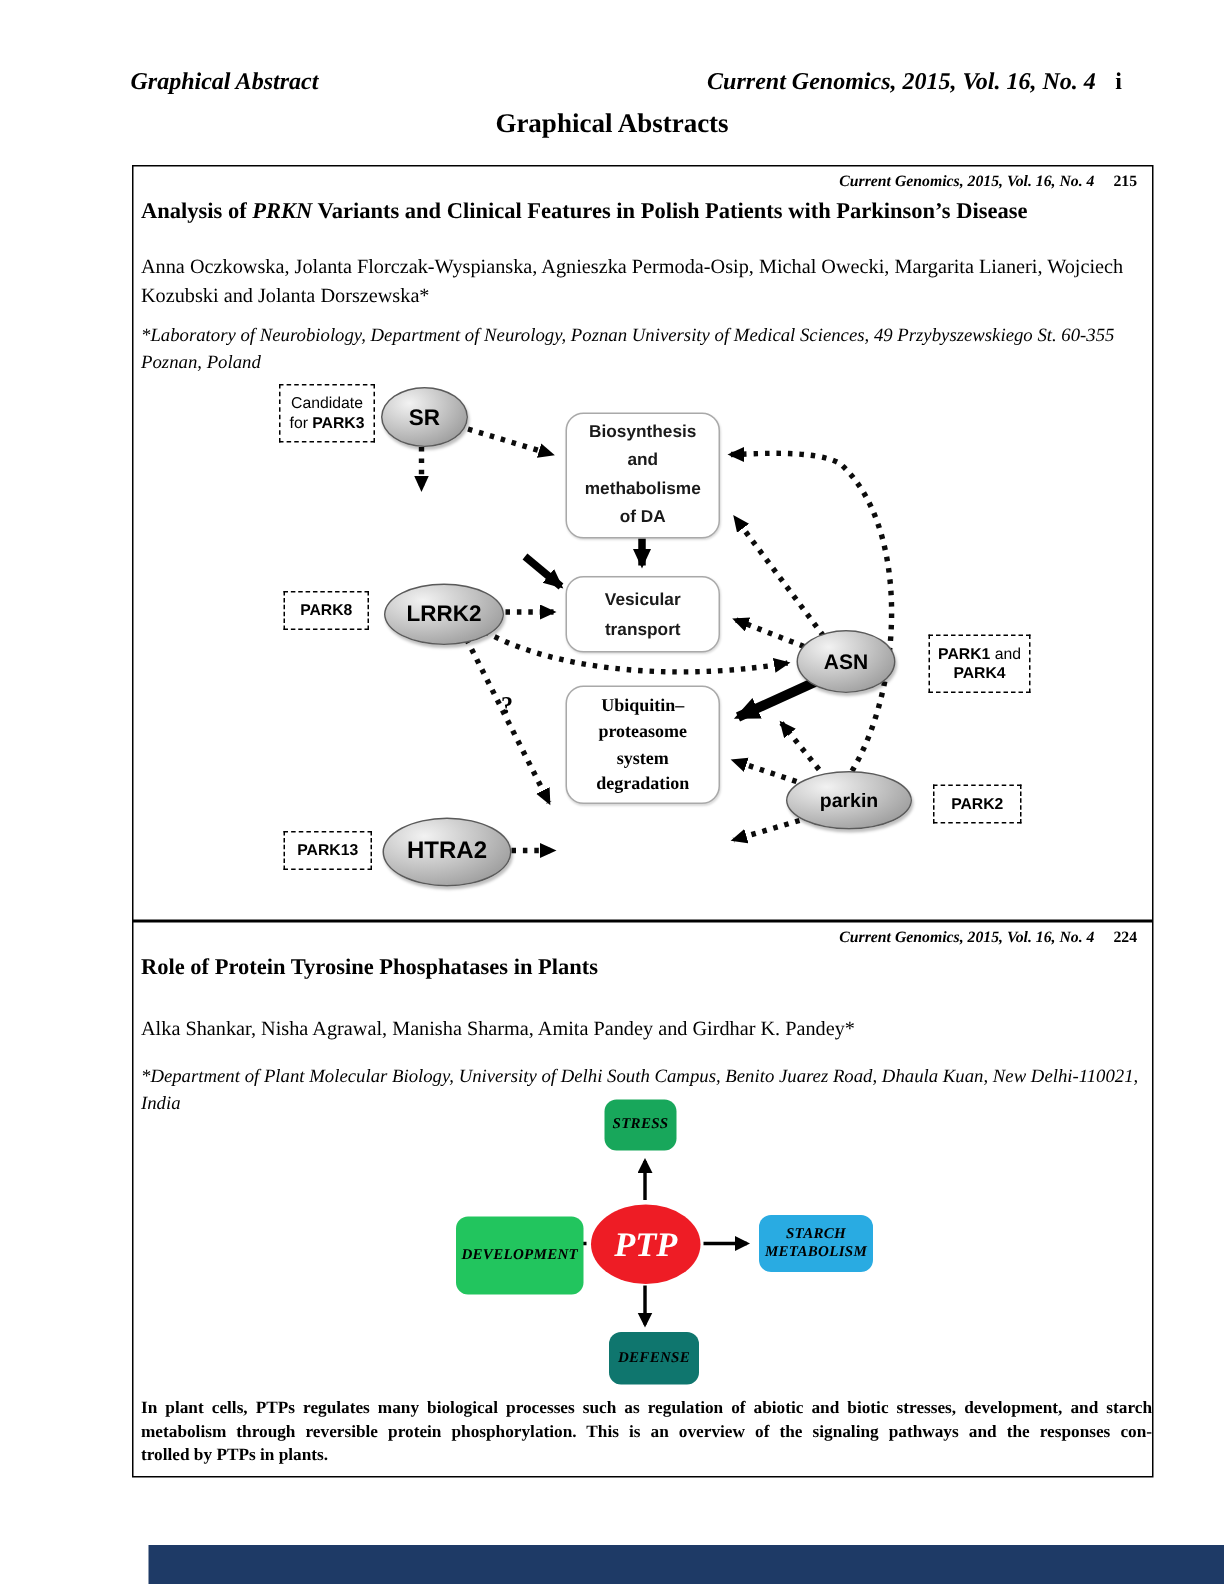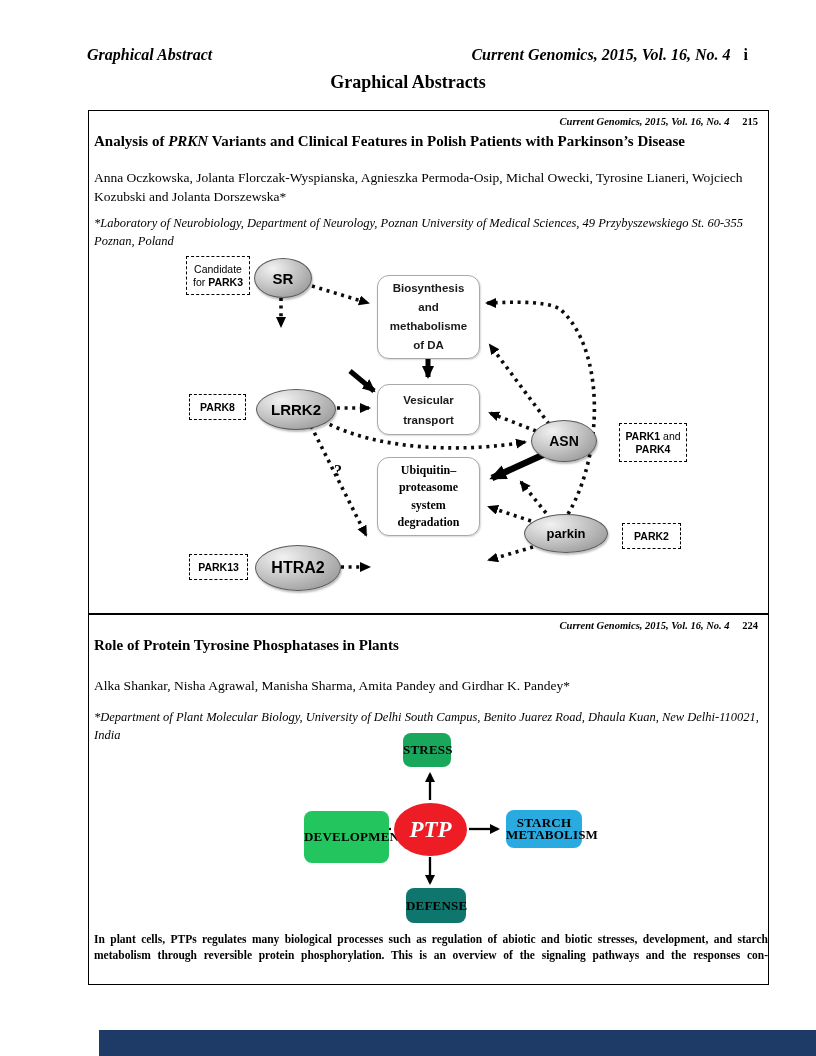--- a/index.html
+++ b/index.html
@@ -34,22 +34,22 @@
   .rbox.serif{font-family:"Liberation Serif",serif;font-size:12px;color:#000;}
   .qmark{font-size:16px;font-weight:bold;z-index:4;font-family:"Liberation Serif",serif;}
   
   #arrows{position:absolute;left:0;top:0;z-index:3;pointer-events:none;}
   .d{stroke:#0c0c0c;stroke-width:3.6;fill:none;stroke-dasharray:3 4.6;}
   .s{stroke:#000;stroke-width:5;fill:none;}
   .sx{stroke:#000;stroke-width:6.5;fill:none;}
   .t{stroke:#000;stroke-width:2.3;fill:none;}
   
   .pbox{border-radius:8px;display:flex;flex-direction:column;justify-content:center;
-        text-align:center;font-weight:bold;font-size:13px;line-height:12px;z-index:4;
-        font-family:"Liberation Serif",serif;color:#000;letter-spacing:0.2px;}
+        text-align:center;font-weight:bold;font-size:10px;line-height:12px;z-index:4;
+        font-family:"Liberation Serif",serif;color:#000;letter-spacing:0.2px;font-style:italic;}
   .ptp{border-radius:50%;display:flex;align-items:center;justify-content:center;
        color:#ffffff;font-weight:bold;font-size:23px;z-index:4;font-family:"Liberation Serif",serif;font-style:italic;}
   
   .cap{font-size:11.5px;font-weight:bold;line-height:15.6px;width:674px;z-index:3;}
   .cap .just{text-align:justify;text-align-last:justify;}
   
   .footbar{z-index:5;}
 </style>
 </head>
 <body>
@@ -64,21 +64,21 @@
   <div class="abs page-title" style="left:0;top:72px;">Graphical Abstracts</div>
 
   <div class="abs panel" style="left:88px;top:110px;width:679px;height:502px;"></div>
   <div class="abs journal-line" style="right:58px;top:116px;text-align:center;">
     <span>Current Genomics, 2015, Vol. 16, No. 4</span>
     <span class="pg">215</span>
   </div>
   <div class="abs a-title" style="left:94px;top:133px;width:670px;">
     <span>Analysis of </span><i>PRKN</i><span> Variants and Clinical Features in Polish Patients with Parkinson’s Disease</span>
   </div>
-  <div class="abs a-authors" style="left:94px;top:168px;width:676px;">Anna Oczkowska, Jolanta Florczak-Wyspianska, Agnieszka Permoda-Osip, Michal Owecki, Tyrosine Lianeri, Wojciech Kozubski and Jolanta Dorszewska*</div>
+  <div class="abs a-authors" style="left:94px;top:168px;width:676px;">Anna Oczkowska, Jolanta Florczak-Wyspianska, Agnieszka Permoda-Osip, Michal Owecki, Margarita Lianeri, Wojciech Kozubski and Jolanta Dorszewska*</div>
   <div class="abs a-affil" style="left:94px;top:214px;width:660px;">*Laboratory of Neurobiology, Department of Neurology, Poznan University of Medical Sciences, 49 Przybyszewskiego St. 60-355 Poznan, Poland</div>
 
   <div class="abs tag" style="left:186px;top:256px;width:62px;height:37px;">
     <span>Candidate</span>
     <span><span>for </span><b>PARK3</b></span>
   </div>
   <div class="abs tag" style="left:189px;top:394px;width:55px;height:24px;">
       <b>PARK8</b>
     </div>
   <div class="abs tag" style="left:189px;top:554px;width:57px;height:24px;">
@@ -136,20 +136,21 @@
       <span>METABOLISM</span>
   </div>
   <div class="abs pbox" style="left: 406px; top: 888px; width: 60px; height: 35px; background-color: #0f766e;">
     <span>DEFENSE</span>
   </div>
   <div class="abs ptp" style="left: 394px; top: 803px; width: 73px; height: 53px; background-color: rgb(238, 28, 37);">PTP</div>
 
   <div class="abs cap" style="left:94px;top:896px;margin-top:36px;">
     <div class="just">In plant cells, PTPs regulates many biological processes such as regulation of abiotic and biotic stresses, development, and starch</div>
     <div class="just">metabolism through reversible protein phosphorylation. This is an overview of the signaling pathways and the responses con-</div>
+    <div>trolled by PTPs in plants.</div>
   </div>
 
   <div class="abs footbar" style="left: 99px; top: 1030px; width: 717px; height: 26px; background-color: rgb(30, 58, 102);"></div>
 
   <svg id="arrows" width="816" height="1056" viewBox="0 0 816 1056">
     <defs>
       <marker id="mdot" markerUnits="userSpaceOnUse" markerWidth="13" markerHeight="11" refX="9" refY="5" orient="auto">
         <path d="M0,0 L11,5 L0,10 Z" fill="#000"></path>
       </marker>
       <marker id="msolid" markerUnits="userSpaceOnUse" markerWidth="15" markerHeight="13" refX="11" refY="6" orient="auto">

